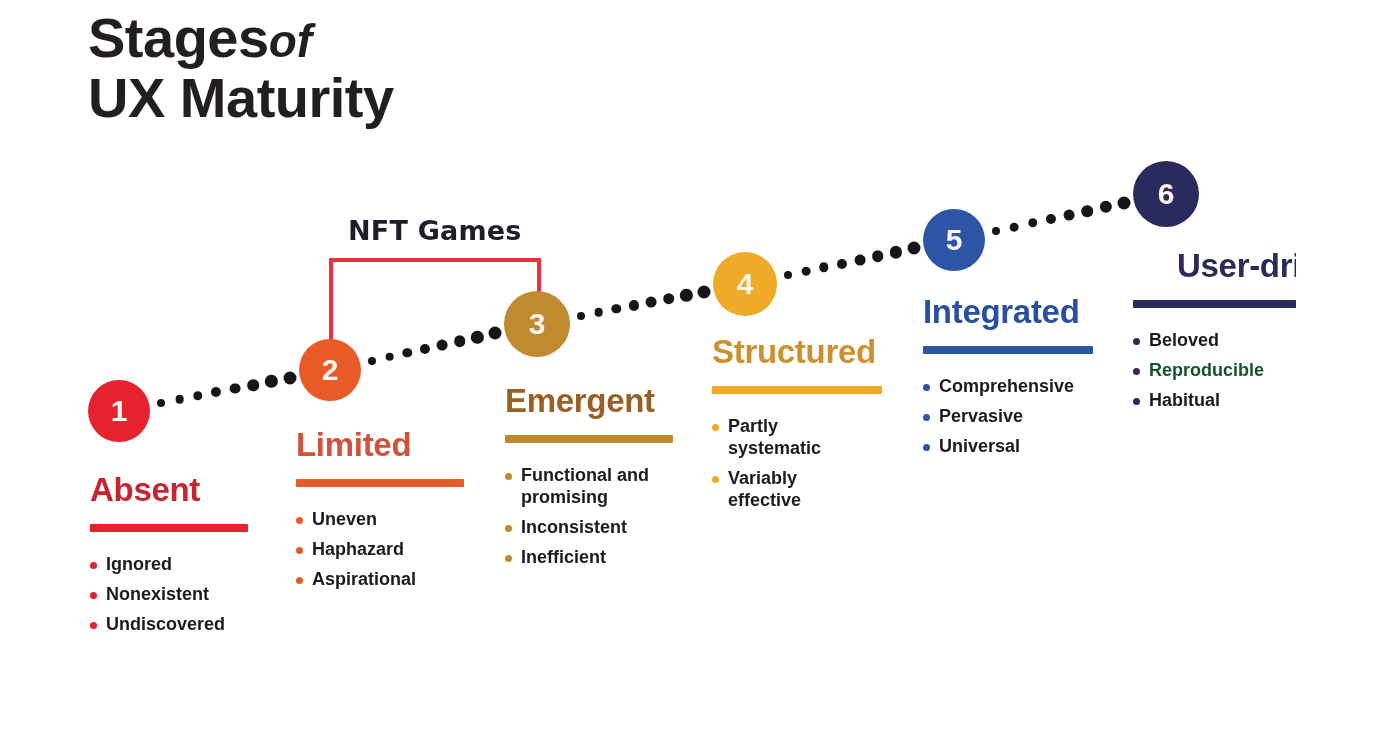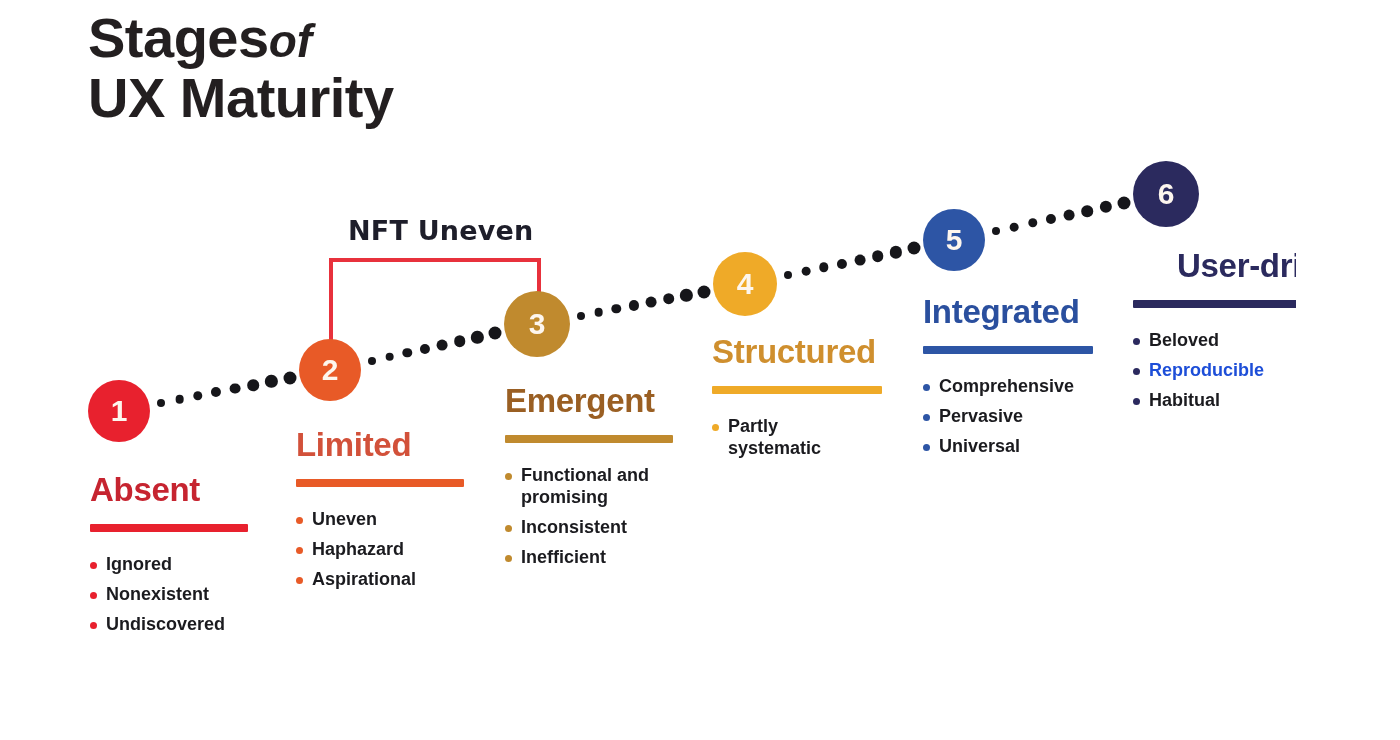--- a/index.html
+++ b/index.html
@@ -177,21 +177,21 @@
       <div class="trend-dot" style="left: 1014.3px; top: 226.916px; width: 8.71429px; height: 8.71429px; background: rgb(22, 22, 26);"></div>
       <div class="trend-dot" style="left: 1032.58px; top: 222.949px; width: 9.42857px; height: 9.42857px; background: rgb(22, 22, 26);"></div>
       <div class="trend-dot" style="left: 1050.86px; top: 218.983px; width: 10.1429px; height: 10.1429px; background: rgb(22, 22, 26);"></div>
       <div class="trend-dot" style="left: 1069.14px; top: 215.017px; width: 10.8571px; height: 10.8571px; background: rgb(22, 22, 26);"></div>
       <div class="trend-dot" style="left: 1087.42px; top: 211.051px; width: 11.5714px; height: 11.5714px; background: rgb(22, 22, 26);"></div>
       <div class="trend-dot" style="left: 1105.7px; top: 207.084px; width: 12.2857px; height: 12.2857px; background: rgb(22, 22, 26);"></div>
       <div class="trend-dot" style="left: 1123.98px; top: 203.118px; width: 13px; height: 13px; background: rgb(22, 22, 26);"></div>
     </div>
 
   <div id="nft-annotation">
-    <div id="nft-label">NFT Uneven</div>
+    <div id="nft-label">NFT Games</div>
     <div class="bracket-seg" style="left: 329px; top: 258px; width: 212px; height: 4px; background: rgb(232, 49, 60);"></div>
     <div class="bracket-seg" style="left: 329px; top: 258px; width: 4px; height: 92px; background: rgb(232, 49, 60);"></div>
     <div class="bracket-seg" style="left: 537px; top: 258px; width: 4px; height: 50px; background: rgb(232, 49, 60);"></div>
   </div>
 
   <div class="stage-circle" style="left: 119px; top: 411px; width: 62px; height: 62px; background: rgb(232, 33, 46);">
     <span>1</span>
   </div>
   <div class="stage-circle" style="left: 330px; top: 370px; width: 62px; height: 62px; background: rgb(232, 90, 39);">
     <span>2</span>
@@ -237,36 +237,37 @@
       <li style="color: rgb(192, 138, 46);"><span style="color: rgb(27, 27, 31);">Inconsistent</span></li>
       <li style="color: rgb(192, 138, 46);"><span style="color: rgb(27, 27, 31);">Inefficient</span></li>
     </ul>
   </div>
 
   <div class="stage-block" style="left:712px; top:335px; width:200px;">
     <div class="stage-heading" style="color: rgb(207, 143, 46);">Structured</div>
     <div class="stage-rule" style="width: 170px; background: rgb(239, 170, 40);"></div>
     <ul class="stage-bullets">
       <li style="max-width: 112px; color: rgb(239, 170, 40);"><span style="color: rgb(27, 27, 31);">Partly systematic</span></li>
+      <li style="max-width: 112px; color: rgb(239, 170, 40);"><span style="color: rgb(27, 27, 31);">Variably effective</span></li>
     </ul>
   </div>
 
   <div class="stage-block" style="left:923px; top:295px; width:200px;">
     <div class="stage-heading" style="color: rgb(42, 79, 158);">Integrated</div>
     <div class="stage-rule" style="width: 170px; background: rgb(45, 85, 165);"></div>
     <ul class="stage-bullets">
       <li style="color: rgb(45, 85, 165);"><span style="color: rgb(27, 27, 31);">Comprehensive</span></li>
       <li style="color: rgb(45, 85, 165);"><span style="color: rgb(27, 27, 31);">Pervasive</span></li>
       <li style="color: rgb(45, 85, 165);"><span style="color: rgb(27, 27, 31);">Universal</span></li>
     </ul>
   </div>
 
   <div class="stage-block" style="left:1133px; top:249px; width:210px;">
     <div class="stage-heading" style="color: rgb(43, 42, 94); margin-left: 44px;">User-driven</div>
     <div class="stage-rule" style="width: 172px; background: rgb(43, 42, 94);"></div>
     <ul class="stage-bullets">
       <li style="color: rgb(43, 42, 94);"><span style="color: rgb(27, 27, 31);">Beloved</span></li>
-      <li style="color: rgb(43, 42, 94);"><span style="color: #1d4ed8;">Reproducible</span></li>
+      <li style="color: rgb(43, 42, 94);"><span style="color: #14532d;">Reproducible</span></li>
       <li style="color: rgb(43, 42, 94);"><span style="color: rgb(27, 27, 31);">Habitual</span></li>
     </ul>
   </div>
 
 </div>
 
 </body></html>

